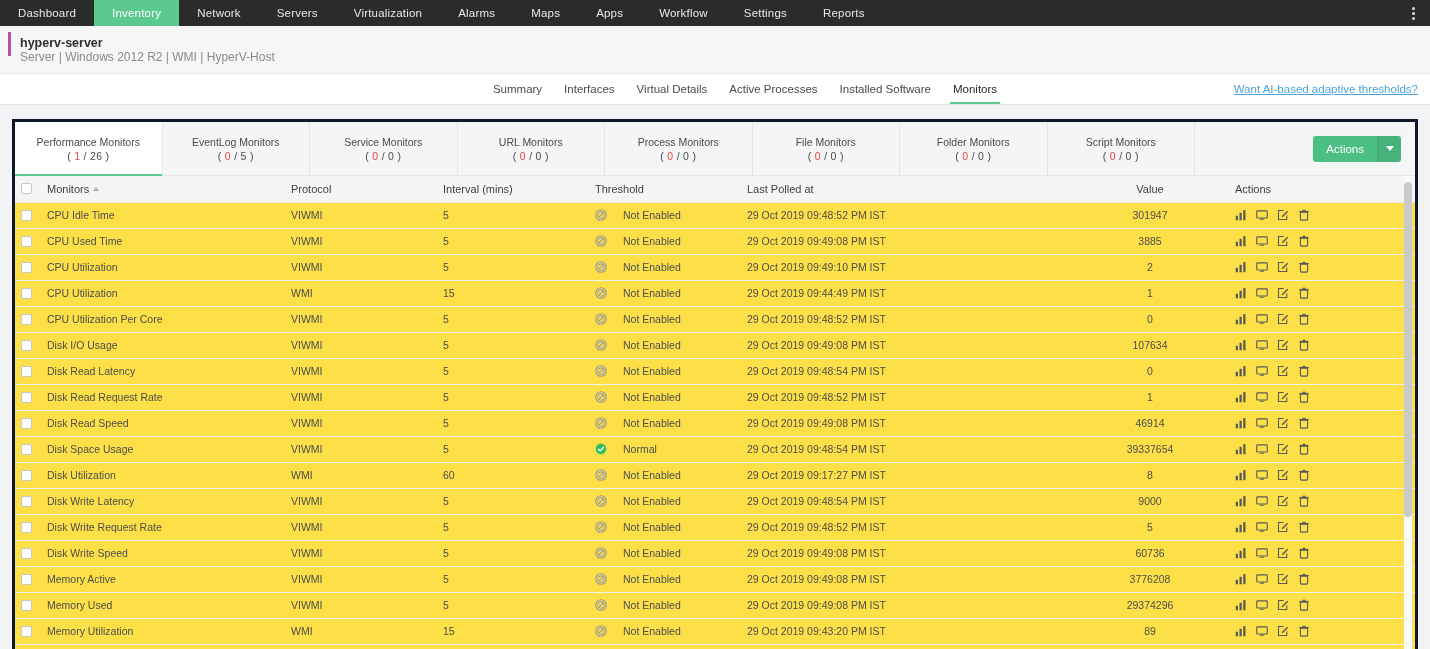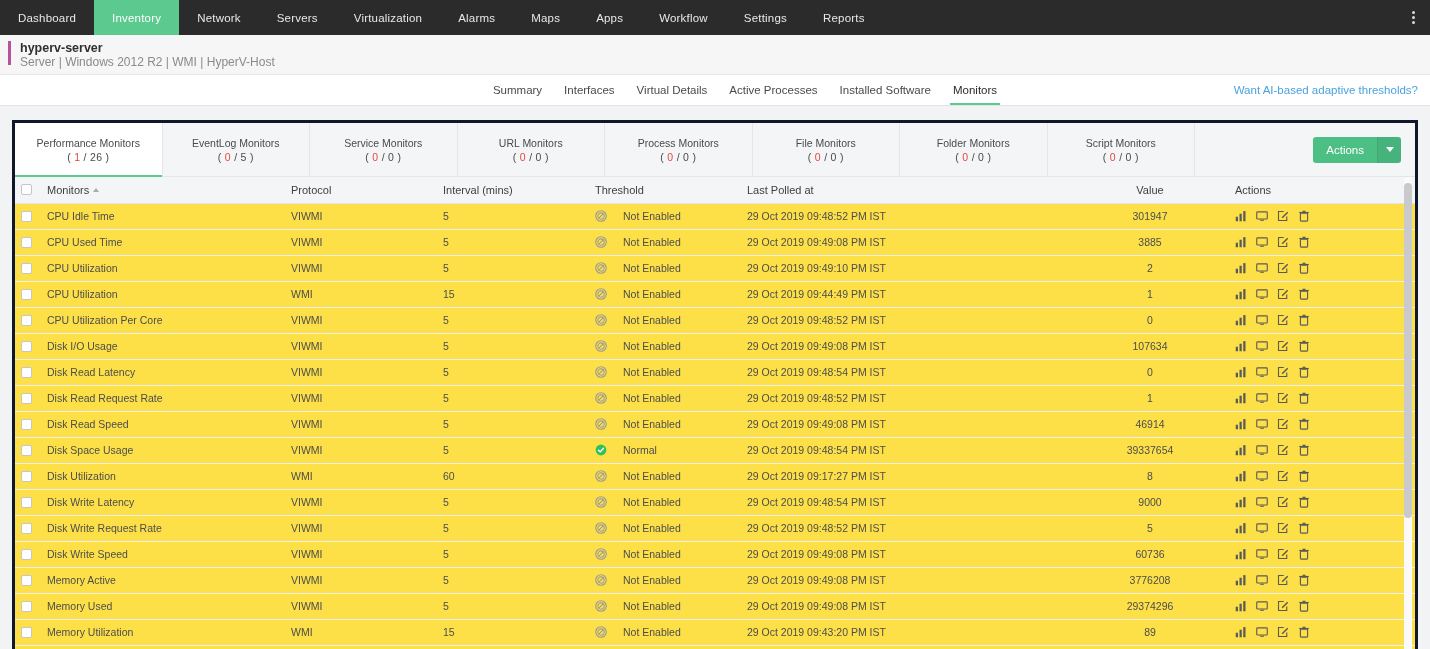--- a/index.html
+++ b/index.html
@@ -6,21 +6,21 @@
   html, body {
     width: 1430px; height: 649px;
     font-family: "Liberation Sans", sans-serif;
     background: #ffffff;
     overflow: hidden;
   }
   body { position: relative; }
 
   
   .topnav {
-    height: 35px;
+    height: 26px;
     background: #2b2b2b;
     display: flex;
     align-items: stretch;
     position: relative;
   }
   .topnav-item {
     display: flex; align-items: center;
     padding: 0 18px;
     color: #e8e8e8;
     font-size: 11.5px;
@@ -33,21 +33,21 @@
     position: absolute; right: 6px; top: 0; bottom: 0;
     width: 22px;
     display: flex; flex-direction: column;
     align-items: center; justify-content: center;
     gap: 2px; cursor: pointer;
   }
   .topnav-kebab i { width: 3px; height: 3px; background: #d9d9d9; border-radius: 50%; display: block; }
 
   
   .serverbar {
-    height: 40px;
+    height: 48px;
     background: #f6f6f7;
     border-bottom: 1px solid #e6e6e8;
     display: flex; align-items: center;
     padding-left: 12px;
     position: relative;
   }
   .serverbar::before {
     content: "";
     position: absolute; left: 8px; top: 6px;
     width: 3px; height: 24px;
@@ -84,21 +84,21 @@
     white-space: nowrap;
   }
   .subnav-tab.active { color: #2b2b2b; }
   .subnav-tab.active::after {
     content: "";
     position: absolute; left: 8px; right: 8px; bottom: 0;
     height: 2px; background: #5cc98e;
   }
   .subnav-link {
     position: absolute; right: 12px; top: 50%; transform: translateY(-50%);
-    font-size: 11.5px; color: #4aa3df; cursor: pointer; white-space: nowrap;
+    font-size: 11.5px; color: #4aa3df; cursor: pointer; white-space: nowrap; text-decoration: underline;
   }
 
   
   .content {
     background: #f2f3f5;
     padding: 14px 12px 0 12px;
     height: calc(649px - 26px - 36px - 31px);
     position: relative;
   }
   .panel {

